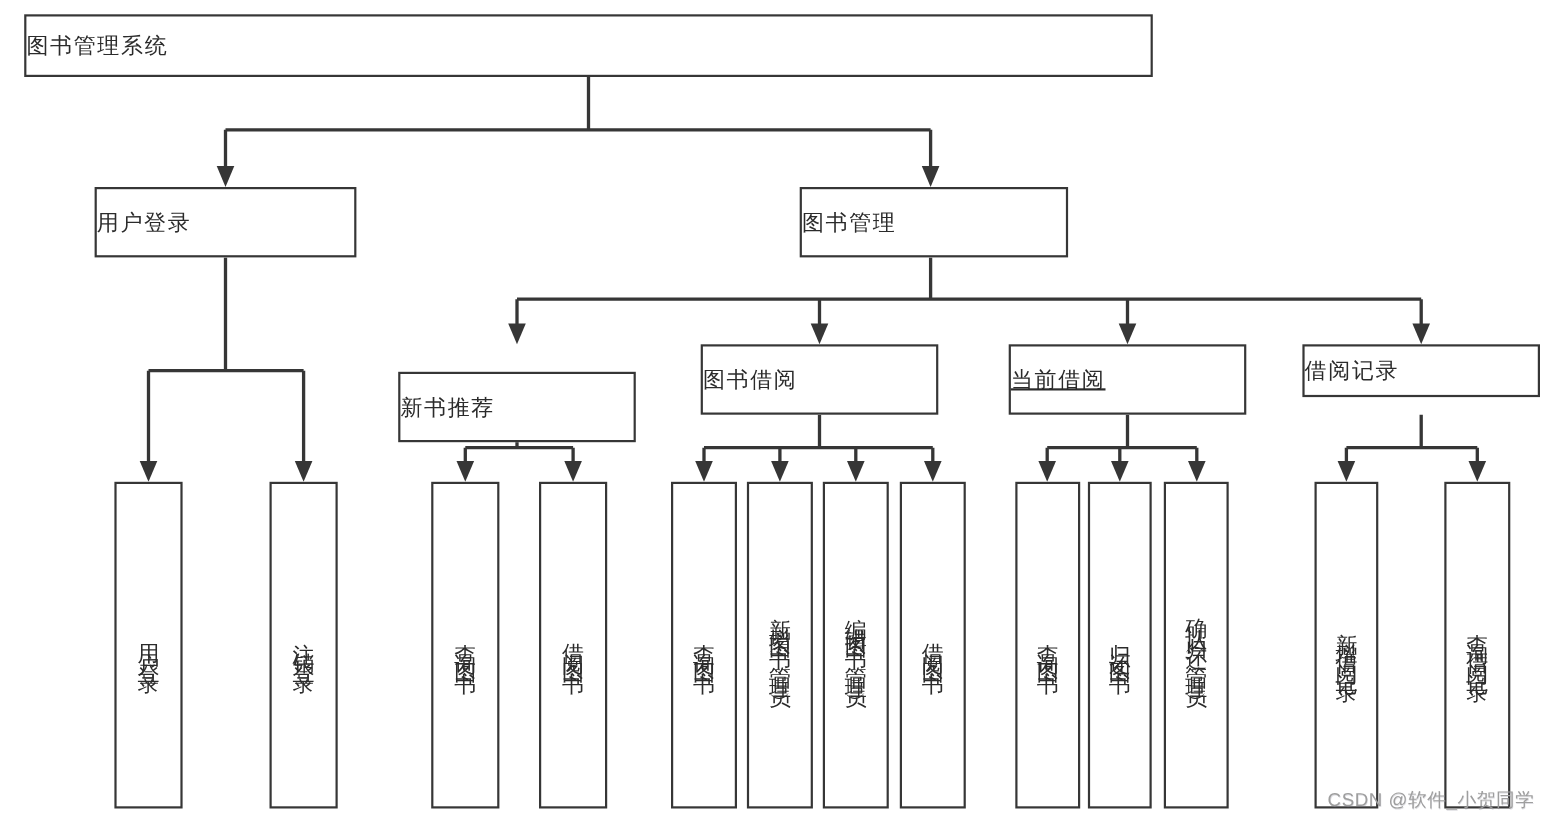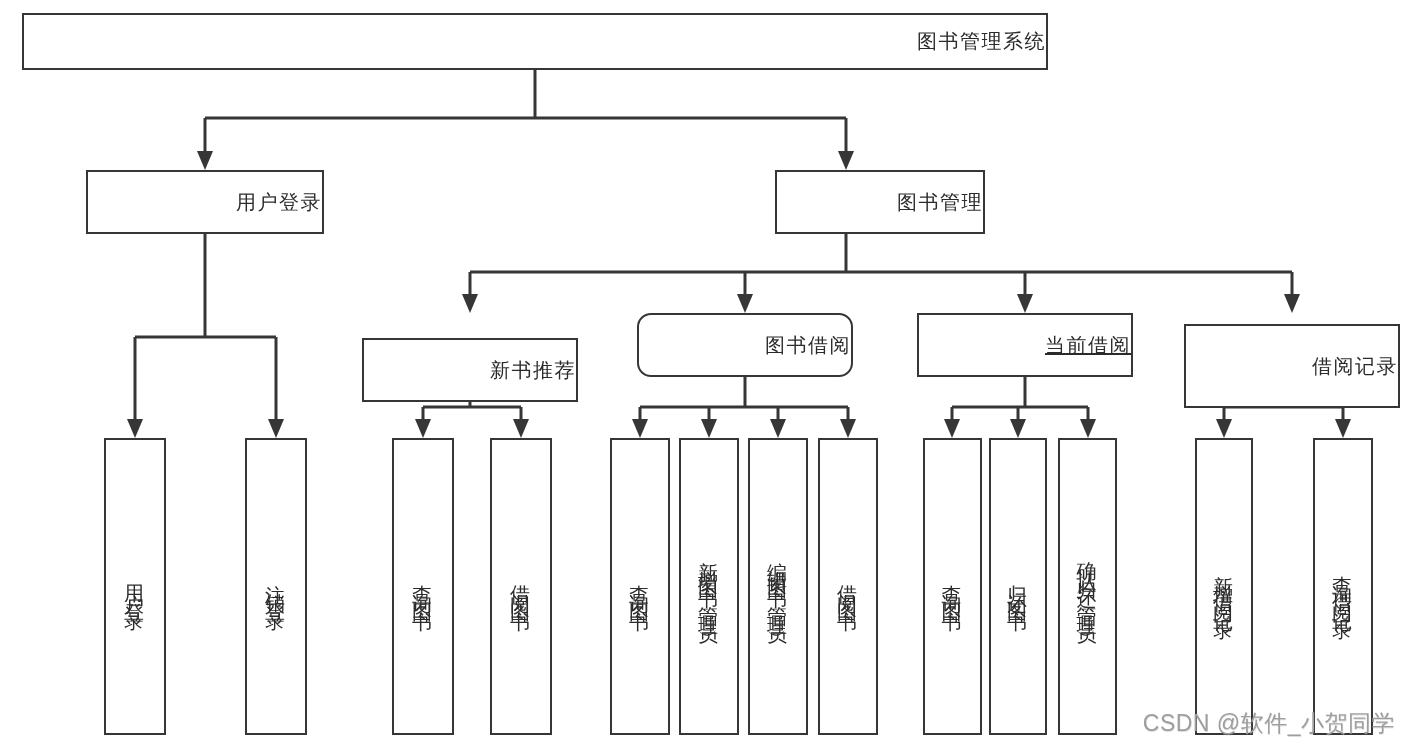--- a/index.html
+++ b/index.html
@@ -17,21 +17,21 @@
     font-family:"Liberation Sans","DejaVu Sans",sans-serif;
     overflow:hidden;
   }
   .connector-layer{position:absolute;left:0;top:0;width:1405px;height:747px;z-index:1;}
   .connector-layer path{stroke:var(--line);stroke-width:3;fill:none;}
   .connector-layer polygon{fill:var(--line);stroke:none;}
   .node{
     position:absolute;
     background:var(--background);
     border:2.5px solid var(--border);
-    display:flex;align-items:center;justify-content:flex-end;
+    display:flex;align-items:center;justify-content:flex-start;
     color:var(--text);
     font-size:20px;letter-spacing:1.5px;
     z-index:2;box-sizing:border-box;
   }
   .leaf{
     position:absolute;top:438px;height:297px;
     background:var(--background);
     border:2.5px solid var(--border);
     display:flex;align-items:center;justify-content:center;
     color:var(--text);
@@ -41,21 +41,21 @@
     writing-mode:vertical-rl;
     text-orientation:mixed;
     font-size:20px;
     letter-spacing:9px;
     white-space:nowrap;
     color:var(--text);
   }
   .watermark{
     position:absolute;
     right:10px;bottom:8px;
-    font-size:23px;
+    font-size:17px;
     color:var(--watermark);
     letter-spacing:0.5px;
     z-index:3;
     text-shadow:0.5px 0.5px 0 rgba(120,120,140,0.25);
   }
 </style>
 </head>
 <body>
 
 <div class="stage">
@@ -110,34 +110,34 @@
     </g>
   </svg>
 
   <div class="node" style="left:22px;top:13px;width:1026px;height:57px;">
     <span>图书管理系统</span>
   </div>
 
   <div class="node" style="left:86px;top:170px;width:238px;height:64px;">
     <span>用户登录</span>
   </div>
-  <div class="node" style="left:727px;top:170px;width:210px;height:64px;margin-left:48px;">
+  <div class="node" style="left:727px;top:170px;width:244px;height:64px;">
     <span>图书管理</span>
   </div>
 
   <div class="node" style="left:362px;top:313px;width:216px;height:64px;margin-top:25px;">
     <span>新书推荐</span>
   </div>
-  <div class="node" style="left:637px;top:313px;width:216px;height:64px;border-radius:14px;">
+  <div class="node" style="left:637px;top:313px;width:216px;height:64px;">
     <span>图书借阅</span>
   </div>
   <div class="node" style="left:917px;top:313px;width:216px;height:64px;text-decoration:underline;">
     <span>当前借阅</span>
   </div>
-  <div class="node" style="left:1184px;top:313px;width:216px;height:84px;margin-top:11px;">
+  <div class="node" style="left:1184px;top:313px;width:216px;height:48px;">
     <span>借阅记录</span>
   </div>
 
   <div class="leaf" style="left:104px;width:62px;">
     <span class="vtext">用户登录</span>
   </div>
   <div class="leaf" style="left:245px;width:62px;">
     <span class="vtext">注销登录</span>
   </div>
   <div class="leaf" style="left:392px;width:62px;">

